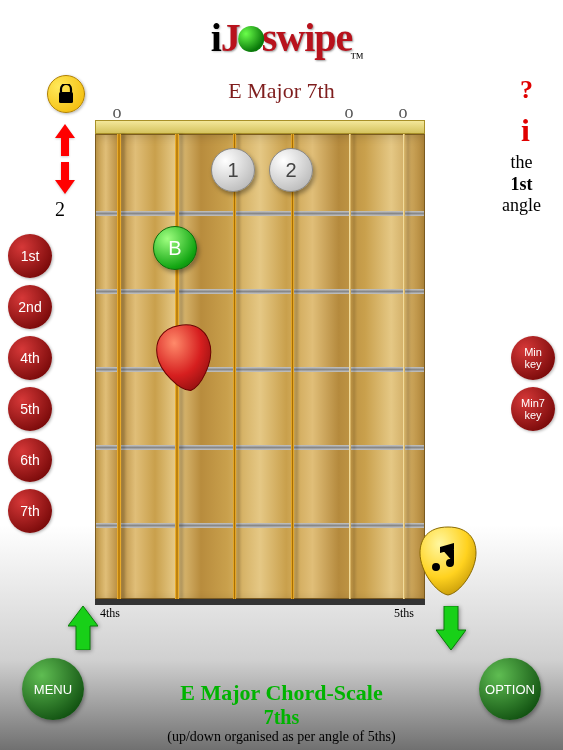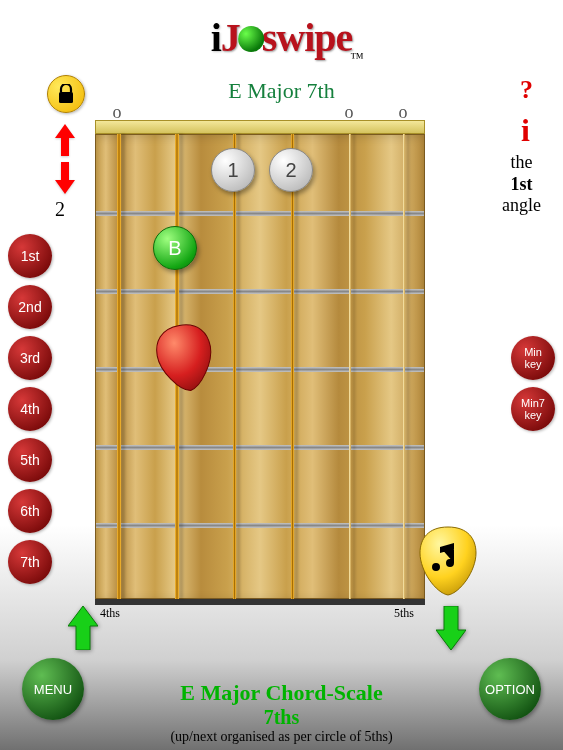--- a/index.html
+++ b/index.html
@@ -43,21 +43,21 @@
     left: 350px;
   }
 
   
   .chord-title {
     position: absolute;
     top: 78px;
     left: 50%;
     transform: translateX(-50%);
     font-size: 22px;
-    color: #15803d;
+    color: #7f1d1d;
   }
 
   
   .lock-badge {
     position: absolute;
     top: 75px; left: 47px;
     width: 38px; height: 38px;
     border-radius: 50%;
     background: radial-gradient(circle at 30% 30%, #ffe95a, #f2b600);
     border: 1px solid #b08000;
@@ -298,21 +298,20 @@
 <div class="arrow-icon arrow-down">
   <svg class="arrow-svg" width="20" height="32" viewBox="0 0 20 32">
     <path d="M10 32 L20 18 L14 18 L14 0 L6 0 L6 18 L0 18 Z" fill="#ff0000"></path>
   </svg>
 </div>
 <div class="fret-label-2">2</div>
 
 <div class="degree-col">
   <div class="degree-btn">1st</div>
   <div class="degree-btn">2nd</div>
-  <div class="degree-btn">3rd</div>
   <div class="degree-btn">4th</div>
   <div class="degree-btn">5th</div>
   <div class="degree-btn">6th</div>
   <div class="degree-btn">7th</div>
 </div>
 
 <div class="help-q">?</div>
 <div class="info-i">i</div>
 <div class="ordinal-text">
   <span>the</span><br>
@@ -397,14 +396,14 @@
     <path d="M15 44 L30 24 L22 24 L22 0 L8 0 L8 24 L0 24 Z" fill="#18d018" stroke="#0a7a0a" stroke-width="1"></path>
   </svg>
 </div>
 
 <div class="bottom-btn" style="left:22px; bottom:30px">MENU</div>
 <div class="bottom-btn" style="right:22px; bottom:30px">OPTION</div>
 
 <div class="bottom-text">
   <div class="line1">E Major Chord-Scale</div>
   <div class="line2">7ths</div>
-  <div class="line3">(up/next organised as per circle of 5ths)</div>
+  <div class="line3">(up/down organised as per angle of 5ths)</div>
 </div>
 
 </body></html>

